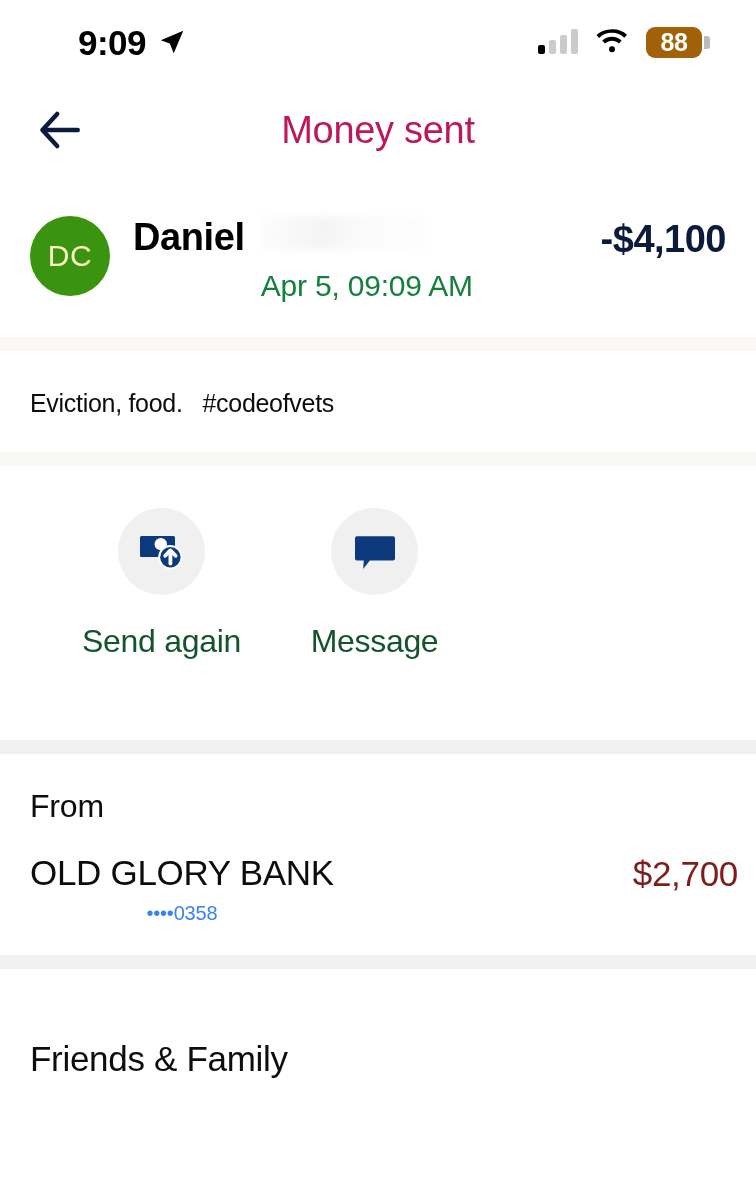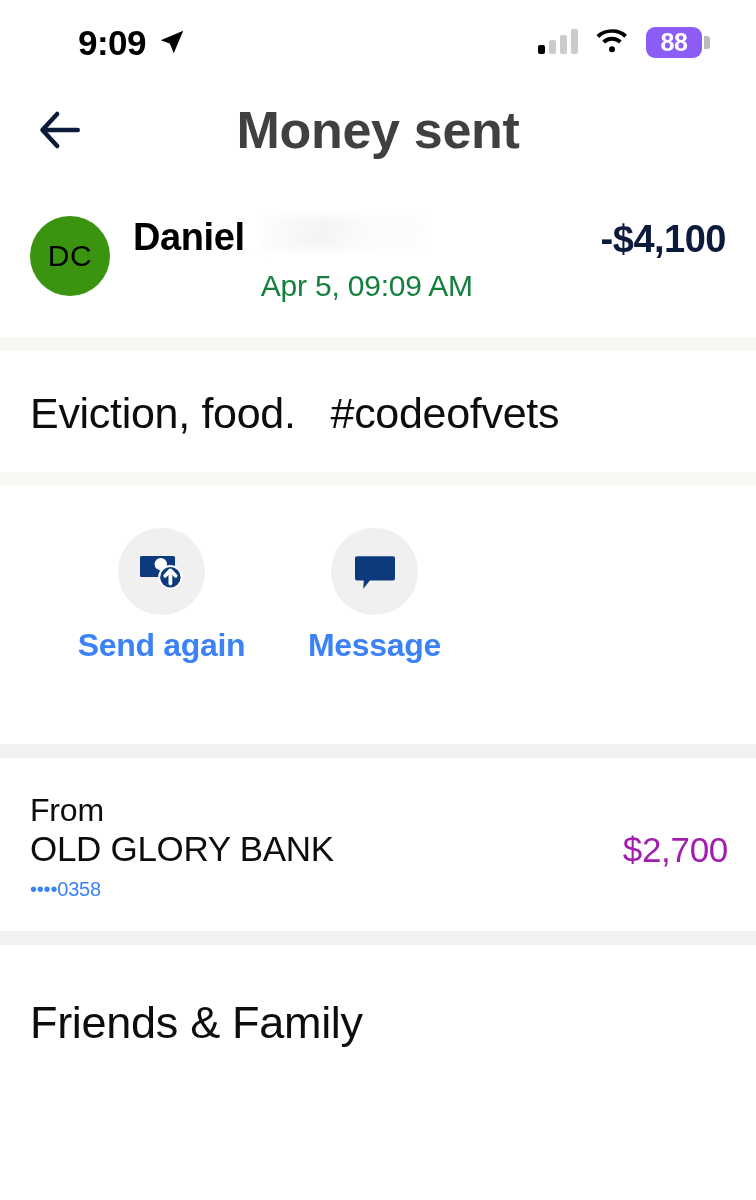--- a/index.html
+++ b/index.html
@@ -27,21 +27,21 @@
   .sb-right { display:flex; align-items:center; gap:17px; }
   .sig-bars { display:flex; align-items:flex-end; gap:4px; height:24px; }
   .sig-bars i { display:block; width:7px; border-radius:2px; background:#c9cbcd; }
   .sig-bars i.on { background:#000; }
   .sig-bars i:nth-child(1){ height:9px; }
   .sig-bars i:nth-child(2){ height:14px; }
   .sig-bars i:nth-child(3){ height:19px; }
   .sig-bars i:nth-child(4){ height:25px; }
   .battery { position:relative; display:flex; align-items:center; }
   .batt-body {
-    background:#8b5cf6; border-radius:9px;
+    background:#a16207; border-radius:9px;
     padding:3px 9px; min-width:56px;
     display:flex; align-items:center; justify-content:center;
   }
   .batt-body span {
     color:#fff; font-size:25px; font-weight:700;
     line-height:1; letter-spacing:-0.5px;
   }
   .batt-cap {
     width:6px; height:13px; margin-left:2px;
     background:#b9bbbd; border-radius:0 3px 3px 0;
@@ -53,37 +53,37 @@
     display:flex; align-items:center; justify-content:center;
   }
   .back-btn {
     position:absolute; left:32px; top:50%;
     transform:translateY(-50%);
     width:62px; height:62px;
     display:flex; align-items:center; justify-content:center;
     cursor:pointer; background:none; border:none;
   }
   .nav-title {
-    font-size:52px; font-weight:700; color:#404040;
+    font-size:38px; font-weight:400; color:#be185d;
     letter-spacing:-0.3px;
   }
 
   
   .txn-head {
     display:flex; align-items:flex-start;
     padding:38px 30px 34px 30px;
   }
   .avatar {
     width:80px; height:80px; border-radius:50%;
     background:#3a9410; flex:0 0 80px;
     display:flex; align-items:center; justify-content:center;
     margin-right:23px; margin-top:2px;
   }
   .avatar span {
-    color:#000000; font-size:30px; font-weight:400;
+    color:#fef9c3; font-size:30px; font-weight:400;
     letter-spacing:0.5px;
   }
   .txn-who { flex:1 1 auto; min-width:0; padding-top:2px;text-align:center; }
   .txn-name-row { display:flex; align-items:baseline; }
   .txn-name {
     font-size:38px; font-weight:700; color:#000;
     letter-spacing:-0.4px; line-height:1.12;
   }
   .txn-name-redacted {
     display:inline-block; margin-left:14px;
@@ -101,21 +101,21 @@
     letter-spacing:-0.5px; padding-top:4px; white-space:nowrap;
   }
 
   
   .band-warm { height:14px; background:#faf8f5; }
   .band-gray { height:14px; background:#f1f1f1; }
 
   
   .note-sec { padding:38px 30px 34px 30px; }
   .note-text {
-    font-size:43px; color:#0d0d0d; font-weight:400;
+    font-size:25px; color:#0d0d0d; font-weight:400;
     letter-spacing:-0.3px; white-space:pre;
   }
   .story-link {
     display:inline-block; margin-top:22px;
     font-size:33px; color:#1a73d4; font-weight:400;
     text-decoration:underline; text-underline-offset:5px;
     text-decoration-thickness:2px; cursor:pointer;
     letter-spacing:-0.2px;
   }
 
@@ -127,48 +127,48 @@
   .action {
     width:175px; display:flex; flex-direction:column;
     align-items:center; cursor:pointer;
   }
   .action-circle {
     width:87px; height:87px; border-radius:50%;
     background:#f0f0f0;
     display:flex; align-items:center; justify-content:center;
   }
   .action-label {
-    margin-top:12px; font-size:32px; color:#3b82f6;
-    font-weight:700; letter-spacing:-0.3px; white-space:nowrap;
-  }
-
-  
-  .detail-sec { padding:34px 28px 30px 30px; }
+    margin-top:28px; font-size:32px; color:#14532d;
+    font-weight:400; letter-spacing:-0.3px; white-space:nowrap;
+  }
+
+  
+  .detail-sec { padding:34px 18px 30px 30px; }
   .detail-label {
     font-size:32px; color:#0d0d0d; font-weight:400;
     letter-spacing:-0.2px;
   }
   .detail-row {
     display:flex; align-items:flex-start;
-    justify-content:space-between; 
+    justify-content:space-between; margin-top:28px;text-align:center;
   }
   .detail-main {
     font-size:35px; color:#0d0d0d; font-weight:400;
     letter-spacing:-0.3px; line-height:1.15;
   }
   .detail-sub {
     margin-top:9px; font-size:20px; color:#3b82f6;
     font-weight:400; letter-spacing:-0.2px;
   }
   .detail-amount {
-    font-size:35px; color:#a21caf; font-weight:400;
+    font-size:35px; color:#7f1d1d; font-weight:400;
     letter-spacing:-0.3px; white-space:nowrap; padding-top:1px;
   }
   .for-value {
-    margin-top:18px; font-size:45px; color:#0d0d0d;
+    margin-top:36px; font-size:35px; color:#0d0d0d;
     font-weight:400; letter-spacing:-0.3px;
   }
 </style>
 </head>
 <body>
 
 <div class="screen">
 
   <div class="statusbar">
     <div class="sb-left">

